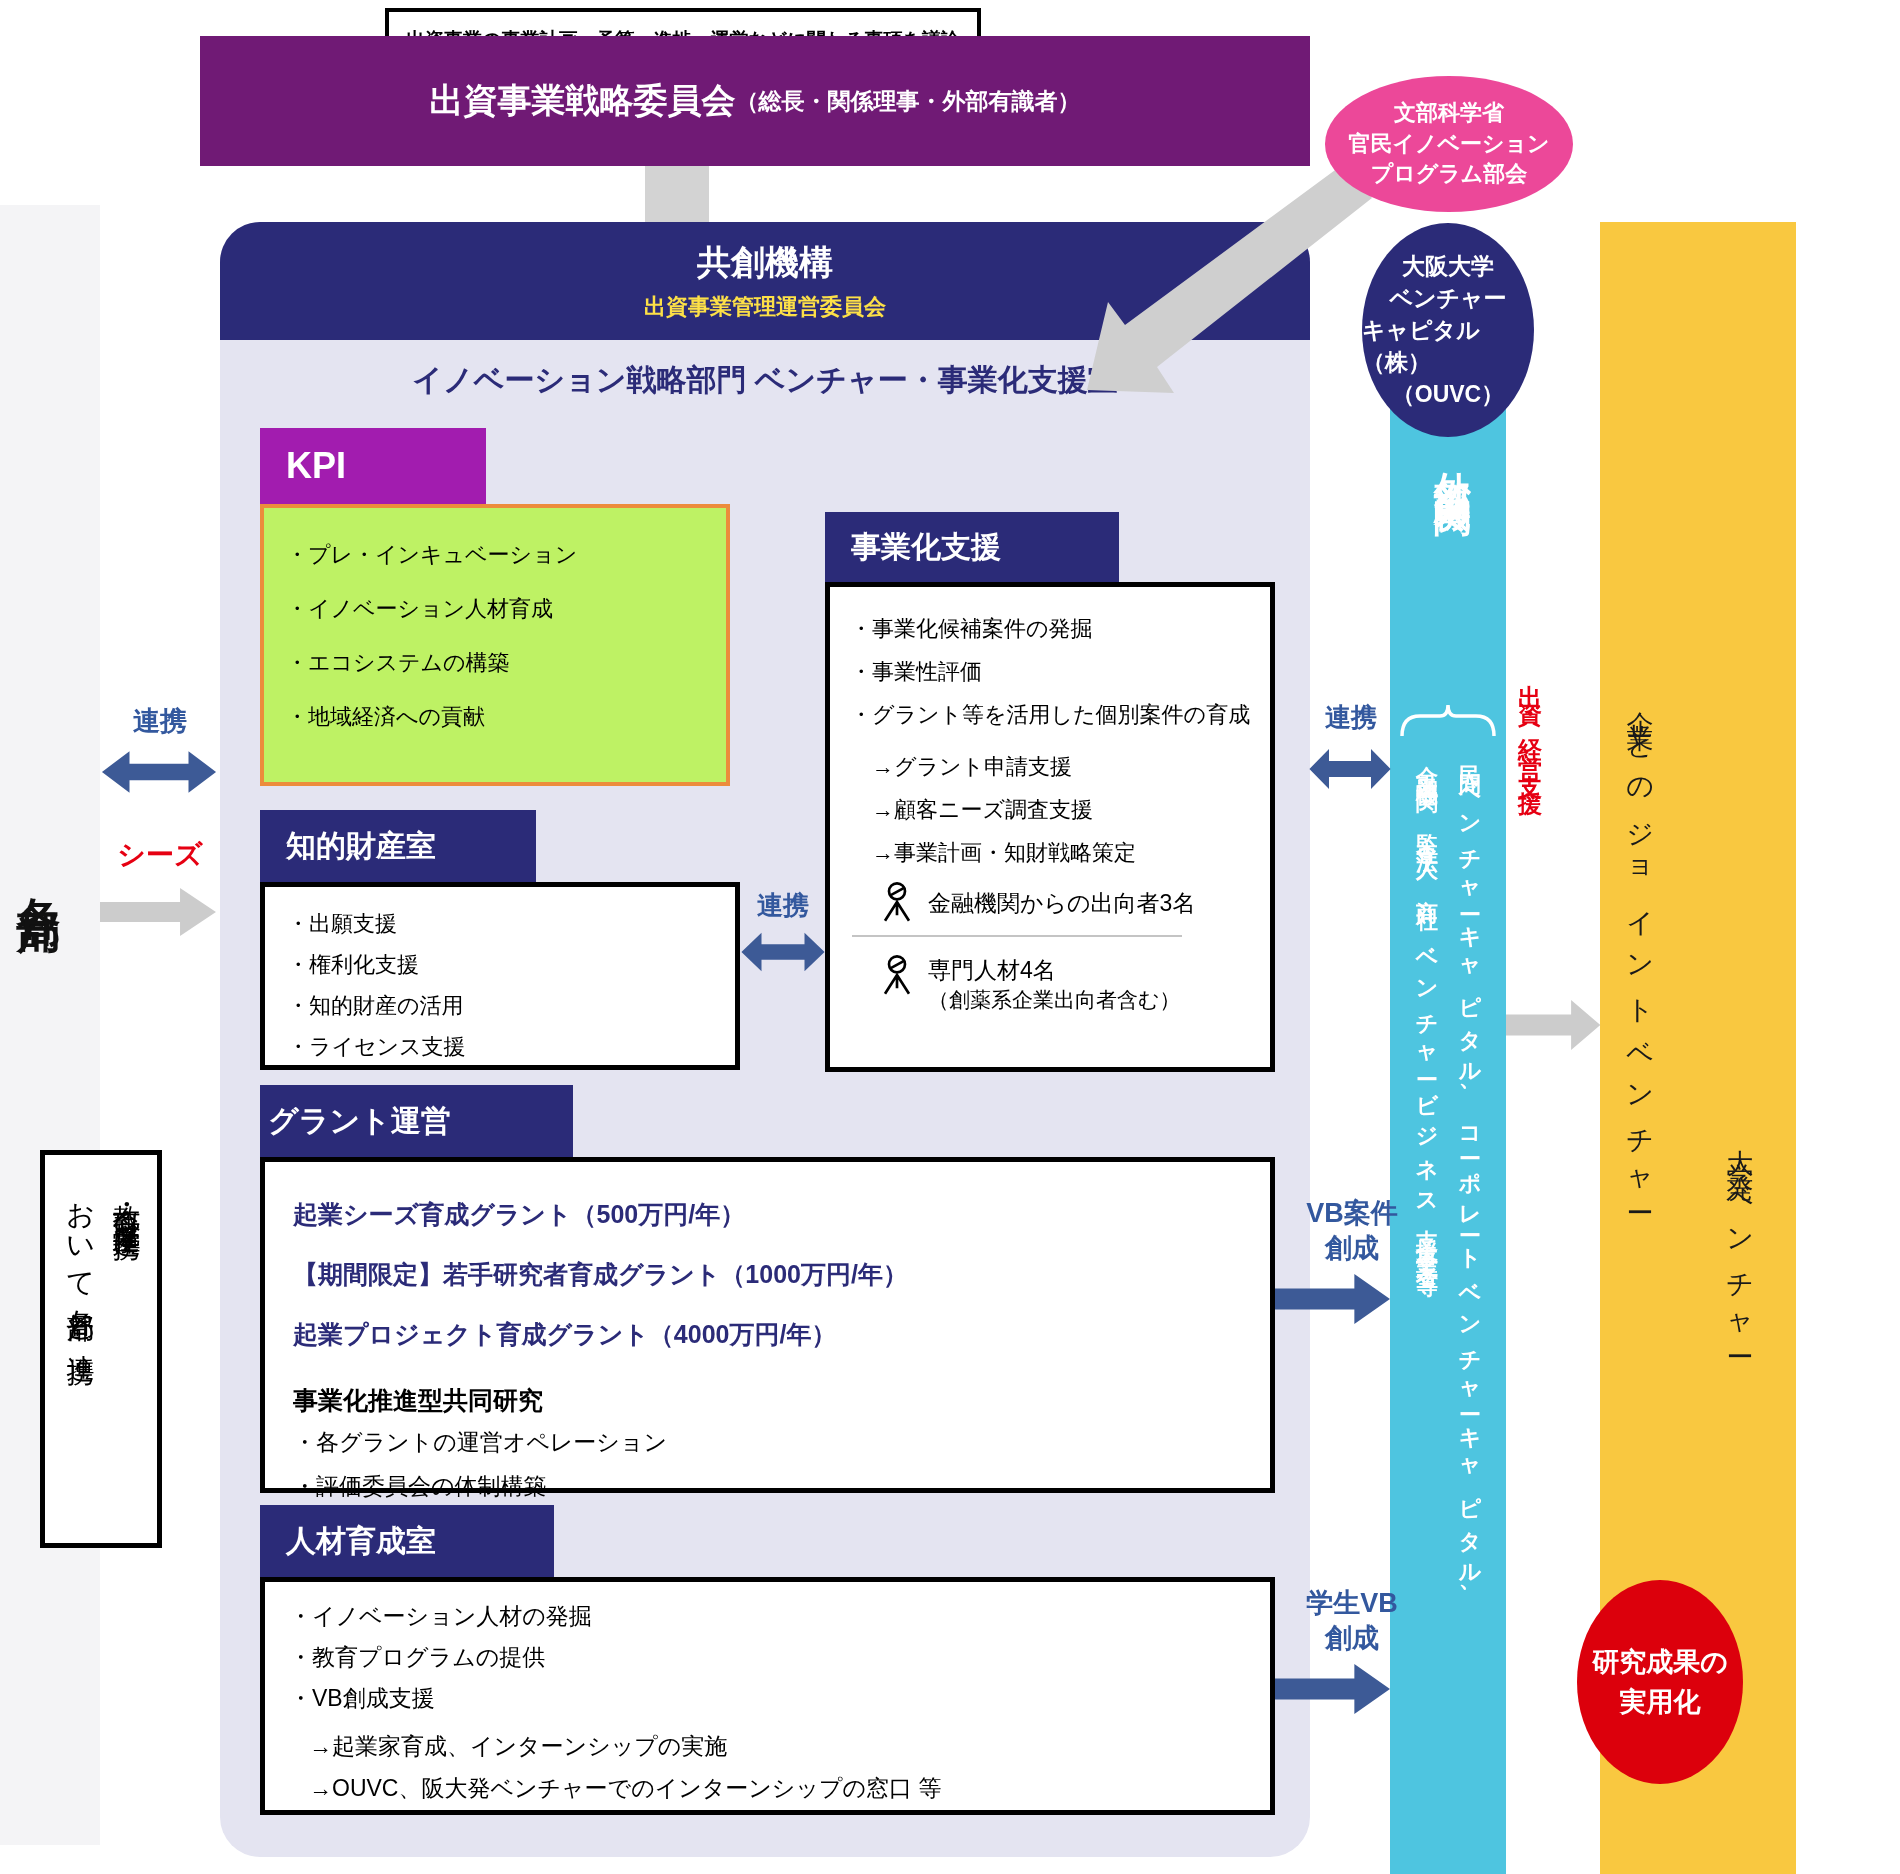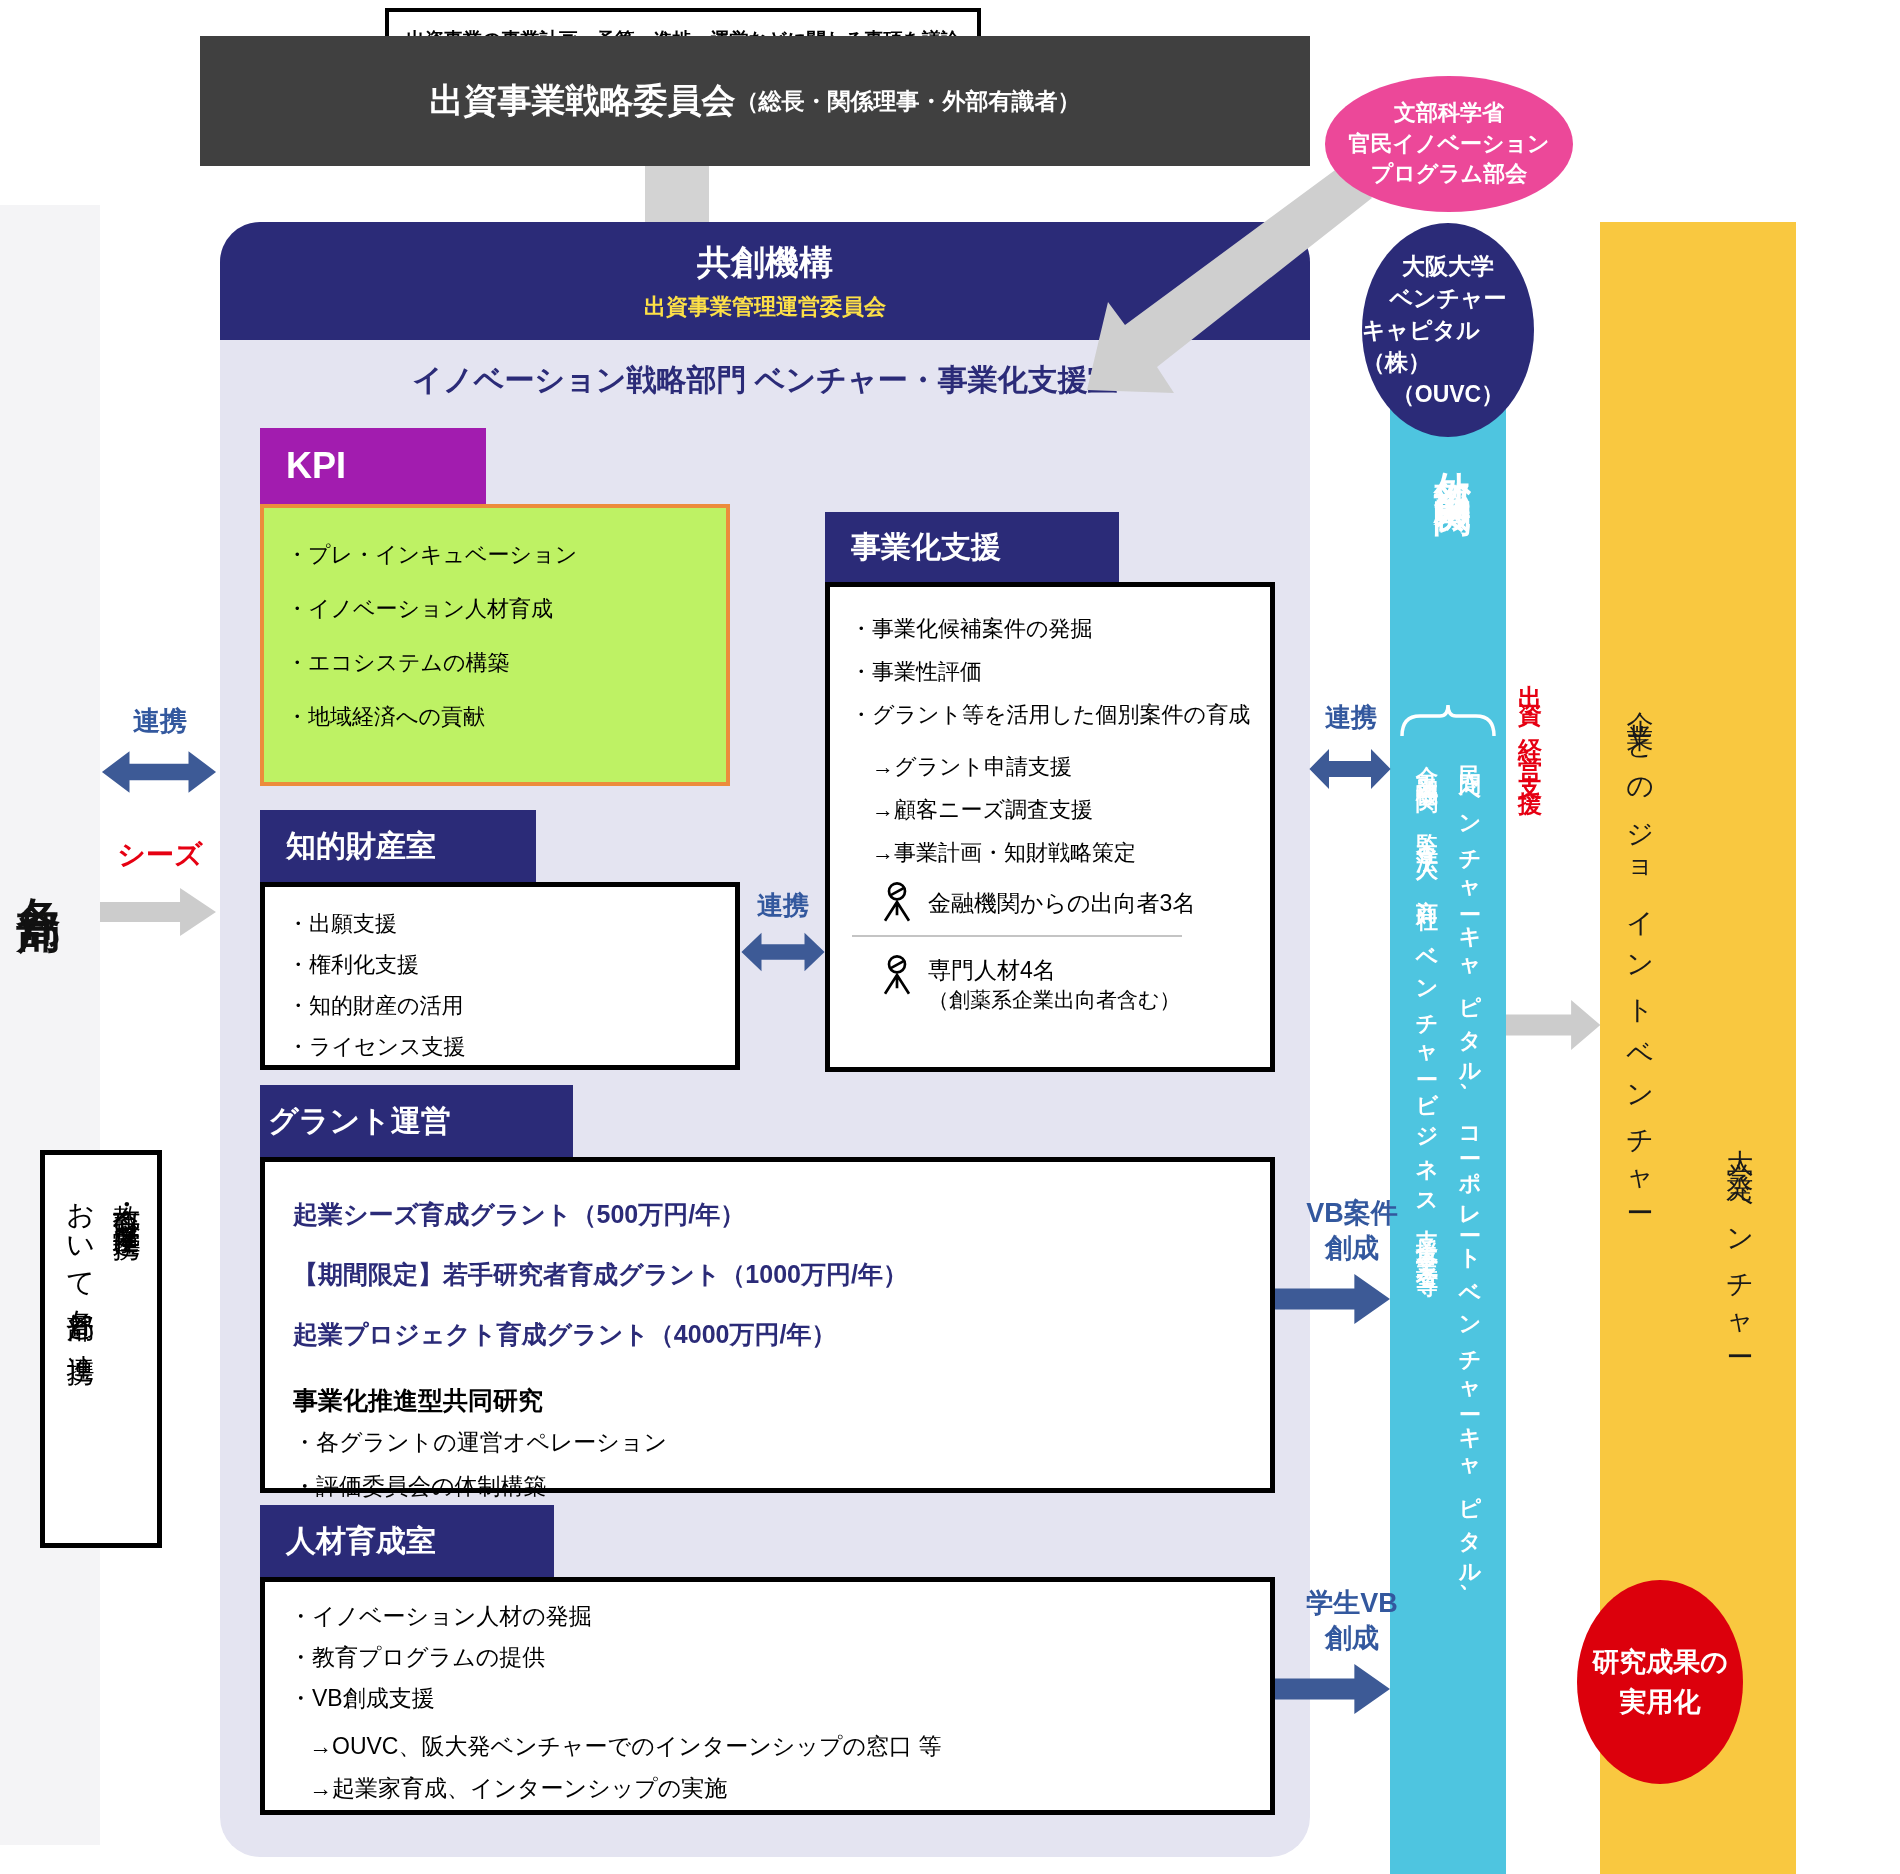--- a/index.html
+++ b/index.html
@@ -7,21 +7,21 @@
   #canvas{position:relative;width:1900px;height:1874px;background:#fff;overflow:hidden;}
   .abs{position:absolute;}
   .vt{writing-mode:vertical-rl;text-orientation:upright;}
   
   .left-band{left:0;top:205px;width:100px;height:1640px;background:#F4F4F6;}
   .cyan-band{left:1390px;top:400px;width:116px;height:1474px;background:#4EC5E0;}
   .yellow-band{left:1600px;top:222px;width:196px;height:1652px;background:#F9C840;}
   
   .annotation{left:385px;top:8px;width:588px;height:56px;background:#fff;border:4px solid #000;
     display:flex;align-items:center;justify-content:center;font-size:19px;font-weight:bold;color:#000;}
-  .banner{left:200px;top:36px;width:1110px;height:130px;background:#404040;display:flex;align-items:center;justify-content:center;}
+  .banner{left:200px;top:36px;width:1110px;height:130px;background:#701a75;display:flex;align-items:center;justify-content:center;}
   .banner .big{font-size:34px;font-weight:bold;color:#fff;}
   .banner .small{font-size:23px;font-weight:bold;color:#fff;}
   .connector{left:645px;top:160px;width:64px;height:64px;background:#D3D3D3;}
   .mext{left:1325px;top:76px;width:248px;height:136px;background:#ec4899;border-radius:50%;
     display:flex;flex-direction:column;align-items:center;justify-content:center;z-index:4;}
   .mext div{font-size:22px;font-weight:bold;color:#fff;line-height:1.38;}
   .mext-arrow{left:1052px;top:162px;width:332px;height:248px;z-index:3;}
   
   .container{left:220px;top:222px;width:1090px;height:1635px;background:#E4E4F1;border-radius:40px;}
   .kyoso{left:220px;top:222px;width:1090px;height:118px;background:#2B2B78;border-radius:40px 40px 0 0;
@@ -191,22 +191,22 @@
   </div>
 
   <div class="abs tab navy jinzai-tab">
     <span>人材育成室</span>
   </div>
   <div class="abs wbox jinzai-box">
     <div class="li">・イノベーション人材の発掘</div>
     <div class="li">・教育プログラムの提供</div>
     <div class="li">・VB創成支援</div>
     <div class="subs">
+      <div class="li">→起業家育成、インターンシップの実施</div>
       <div class="li">→OUVC、阪大発ベンチャーでのインターンシップの窓口 等</div>
-      <div class="li">→起業家育成、インターンシップの実施</div>
     </div>
   </div>
 
   <div class="abs vt dept">各部局</div>
   <div class="abs lbl-blue" style="left:100px;top:703px;width:120px;font-size:27px;">連携</div>
   <svg class="abs" style="left:100px;top:748px;" width="118" height="48" viewBox="0 0 120 46" preserveAspectRatio="none">
     <polygon points="2,23 30,3 30,15 90,15 90,3 118,23 90,43 90,31 30,31 30,43" fill="#3D5A96"></polygon>
   </svg>
   <div class="abs lbl-red" style="left:100px;top:836px;width:120px;font-size:28px;">シーズ</div>
   <svg class="abs" style="left:100px;top:886px;" width="118" height="52" viewBox="0 0 115 52" preserveAspectRatio="none">

